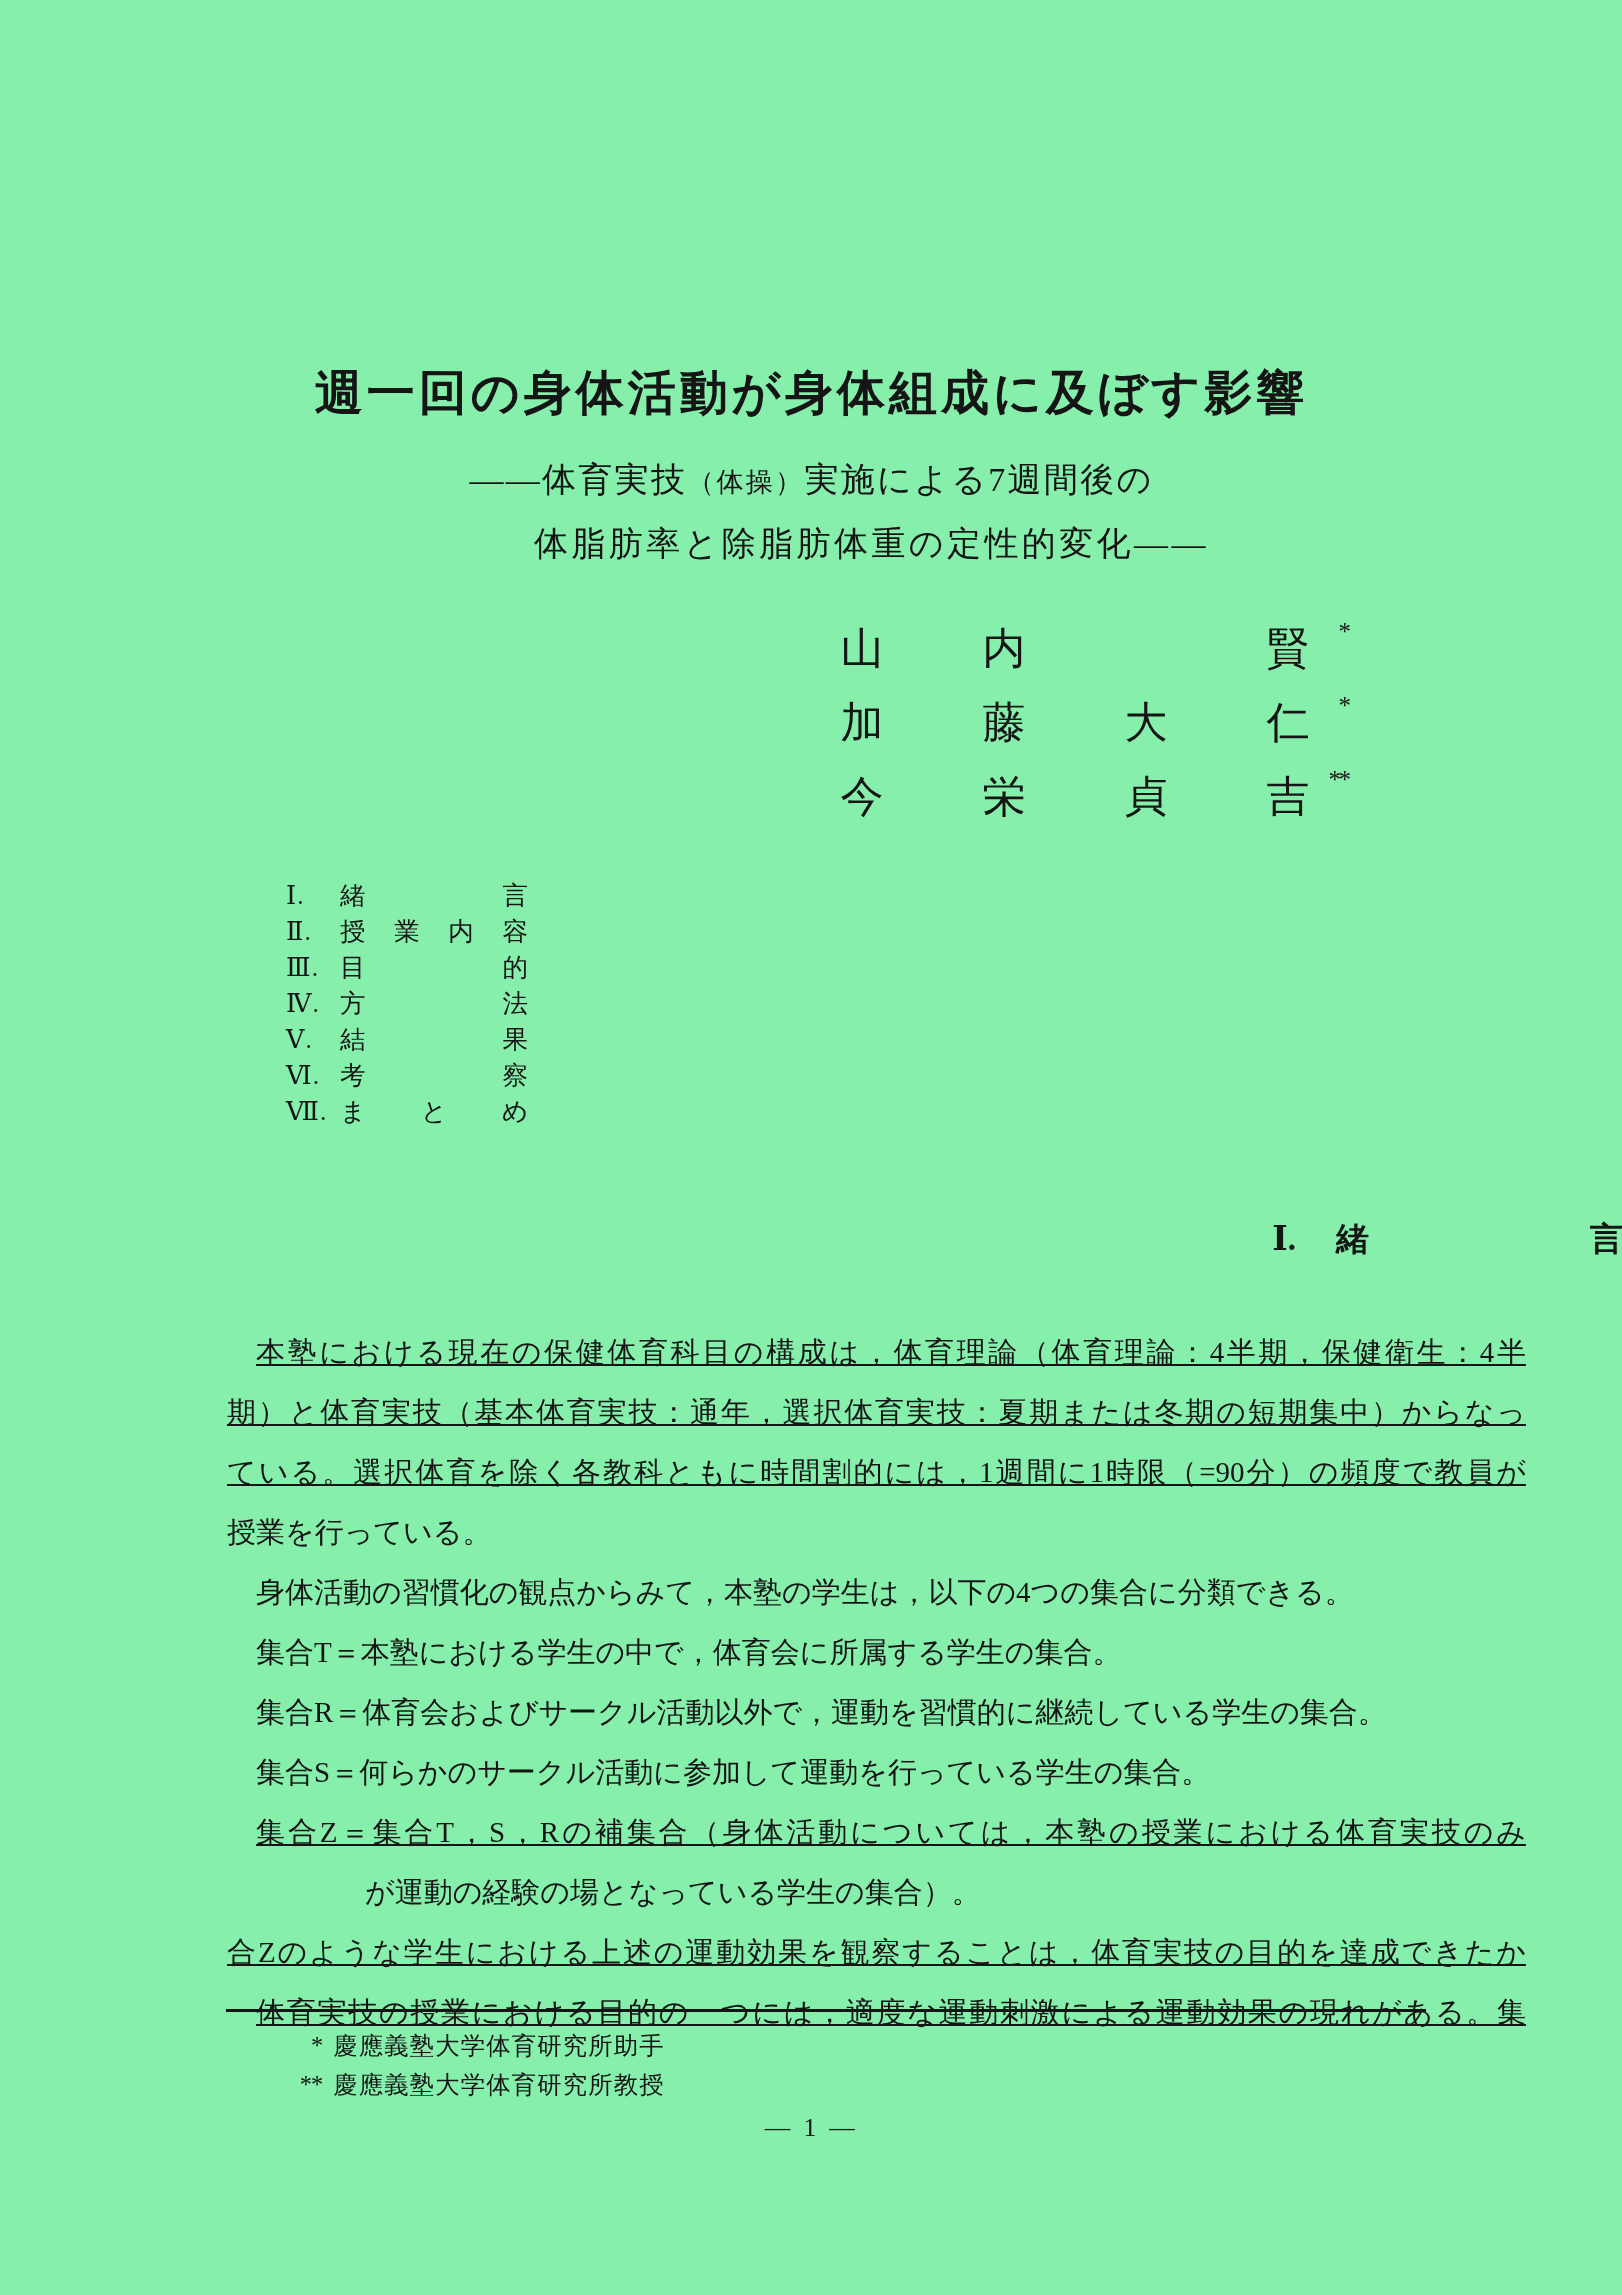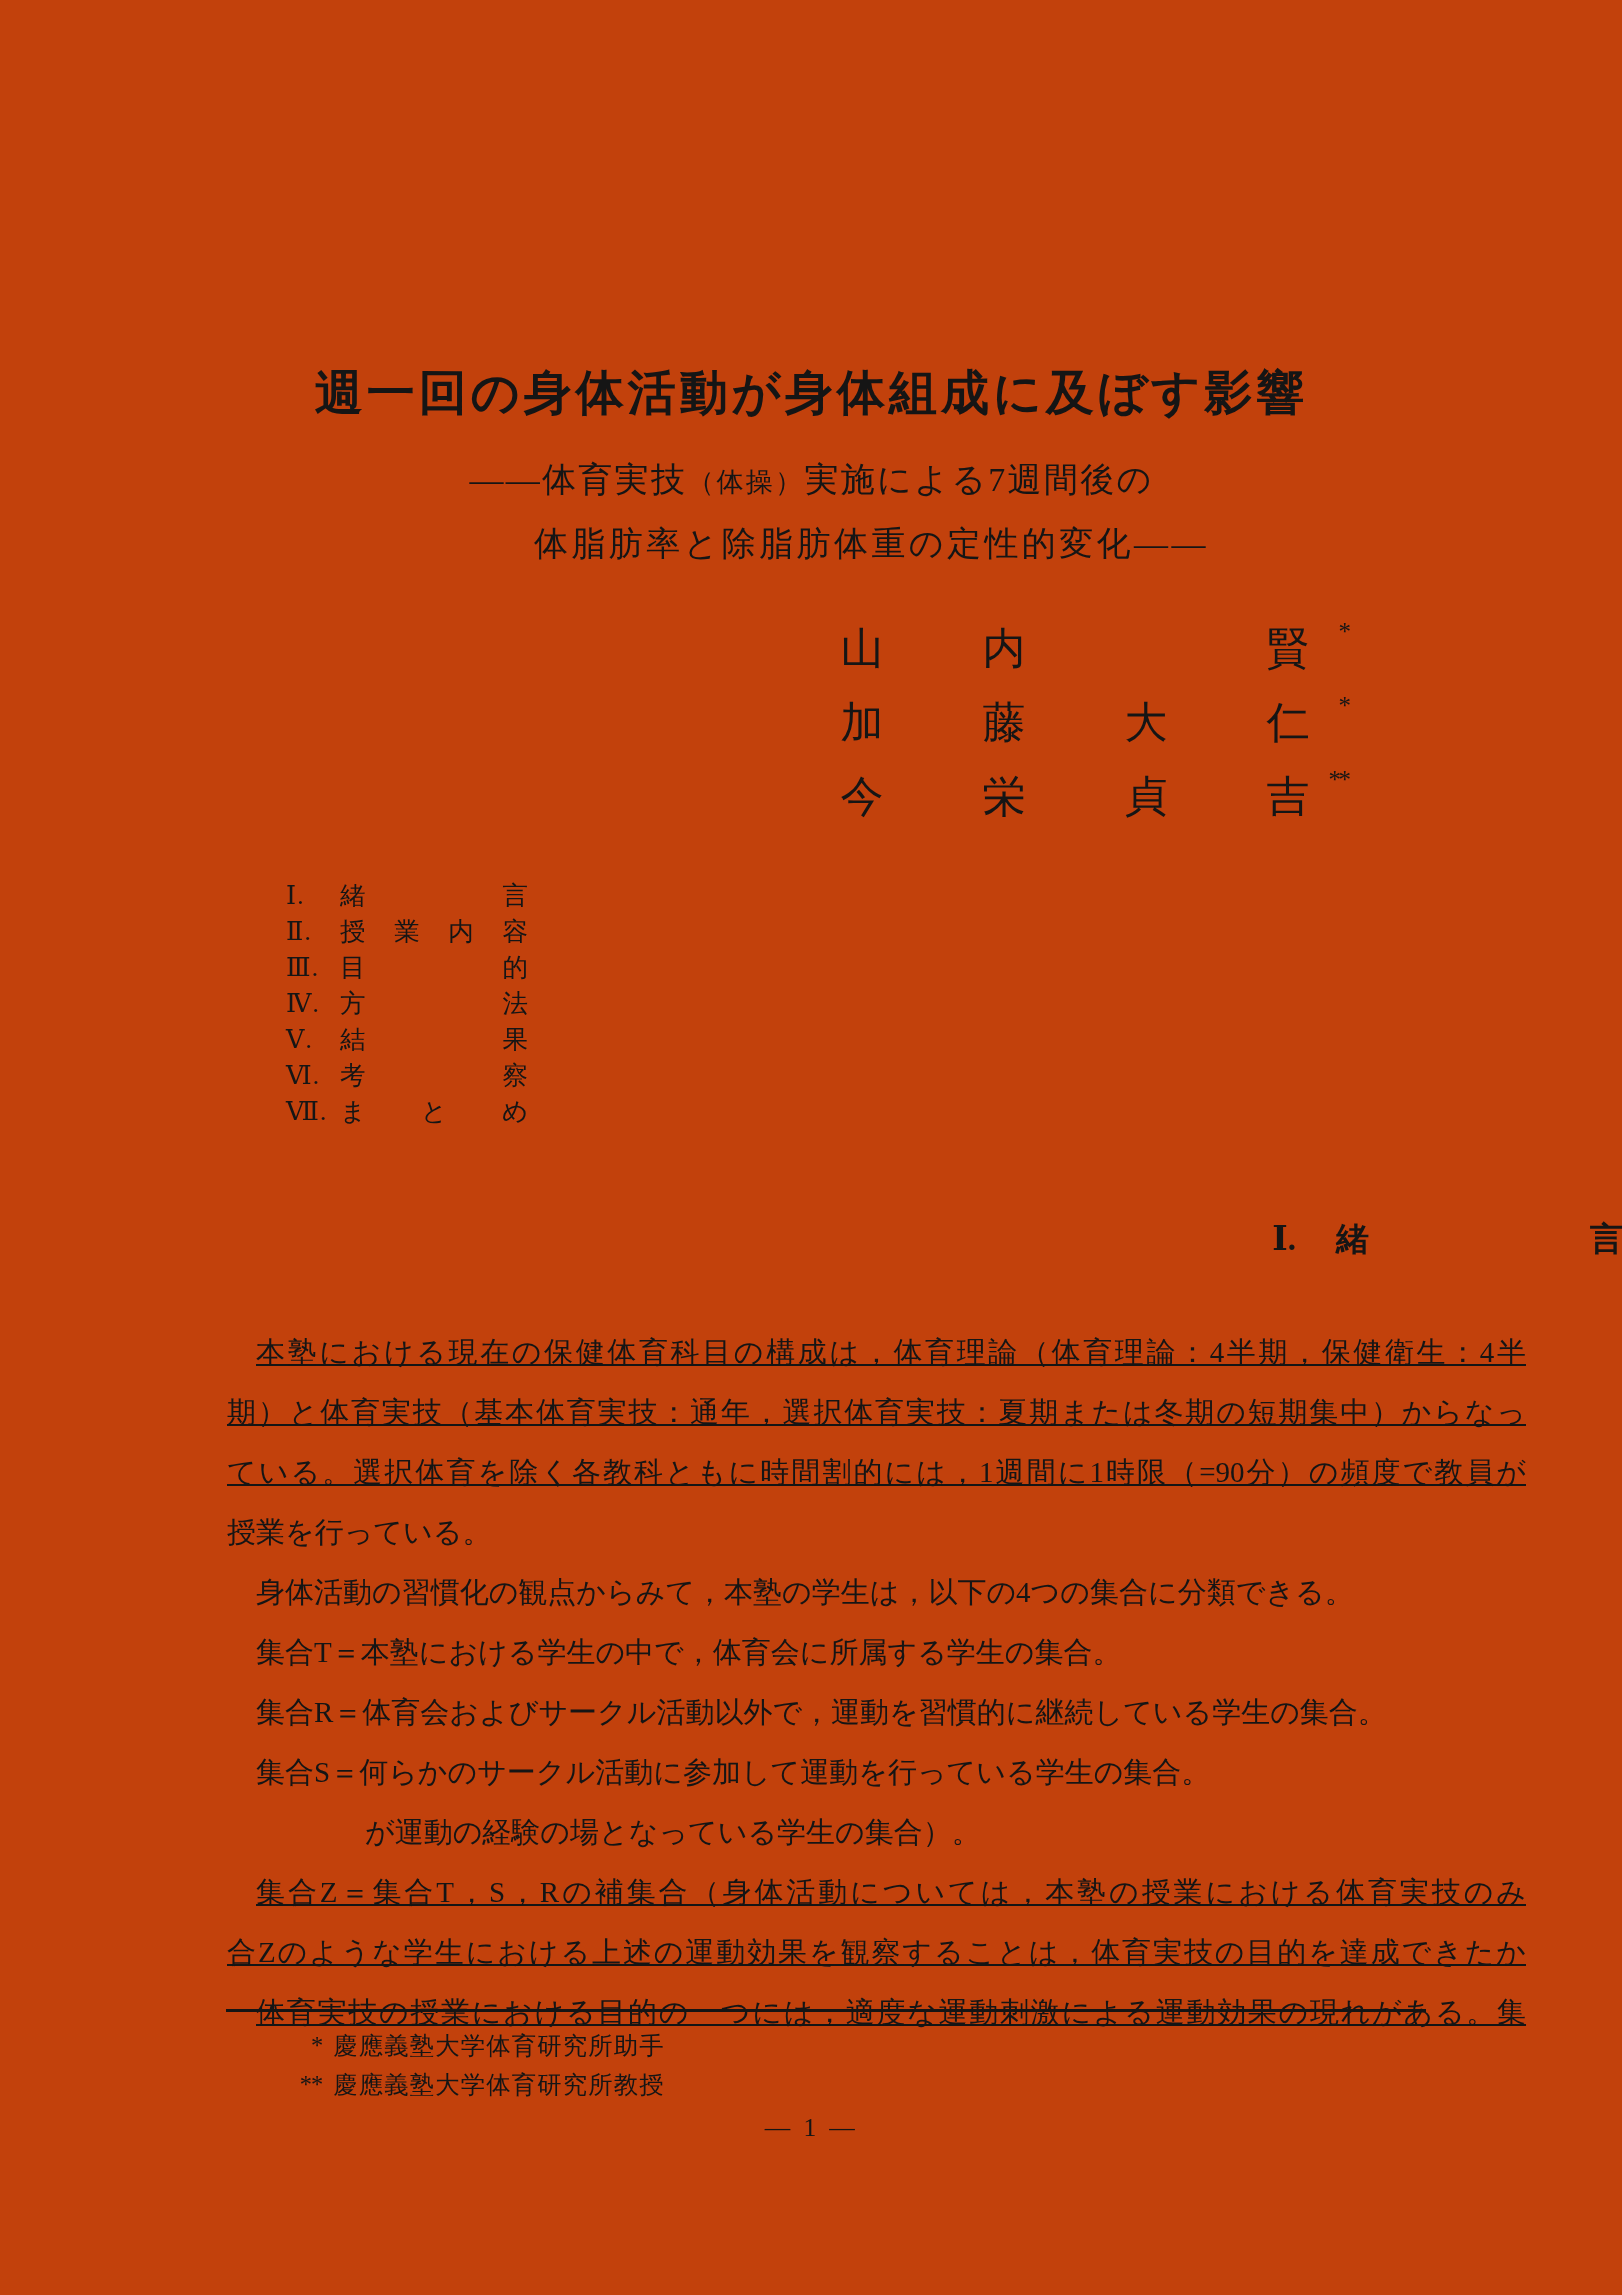--- a/index.html
+++ b/index.html
@@ -1,19 +1,19 @@
 <!DOCTYPE html>
 <html style="font-size:9px"><head>
 <meta charset="utf-8">
 <style>
   html,body{margin:0;padding:0;background:#e8e8e4;}
   .page{
     position:relative;
     width:1623px;height:2295px;
-    background:#c2410c;
+    background:#86efac;
     color:#151515;
     font-family:"Liberation Serif","DejaVu Serif",serif;
     overflow:hidden;
   }
   
   .title{
     position:absolute;top:361px;left:0;right:0;
     text-align:center;
     font-size:48px;font-weight:bold;
     letter-spacing:4px;white-space:nowrap;
@@ -178,22 +178,22 @@
 
   <div class="body-block">
     <div class="bline ind1 fill">本塾における現在の保健体育科目の構成は，体育理論（体育理論：4半期，保健衛生：4半</div>
     <div class="bline fill">期）と体育実技（基本体育実技：通年，選択体育実技：夏期または冬期の短期集中）からなっ</div>
     <div class="bline fill">ている。選択体育を除く各教科ともに時間割的には，1週間に1時限（=90分）の頻度で教員が</div>
     <div class="bline">授業を行っている。</div>
     <div class="bline ind1">身体活動の習慣化の観点からみて，本塾の学生は，以下の4つの集合に分類できる。</div>
     <div class="bline ind1">集合T＝本塾における学生の中で，体育会に所属する学生の集合。</div>
     <div class="bline ind1">集合R＝体育会およびサークル活動以外で，運動を習慣的に継続している学生の集合。</div>
     <div class="bline ind1">集合S＝何らかのサークル活動に参加して運動を行っている学生の集合。</div>
+    <div class="bline ind1 fill">集合Z＝集合T，S，Rの補集合（身体活動については，本塾の授業における体育実技のみ</div>
     <div class="bline ind4">が運動の経験の場となっている学生の集合）。</div>
-    <div class="bline ind1 fill">集合Z＝集合T，S，Rの補集合（身体活動については，本塾の授業における体育実技のみ</div>
     <div class="bline fill">合Zのような学生における上述の運動効果を観察することは，体育実技の目的を達成できたか</div>
     <div class="bline ind1 fill">体育実技の授業における目的の一つには，適度な運動刺激による運動効果の現れがある。集</div>
   </div>
 
   <div class="fn-rule"></div>
 
   <div class="footnotes">
     <div class="fn-row">
       <span class="fn-marker">*</span>
       <span class="fn-text">慶應義塾大学体育研究所助手</span>

